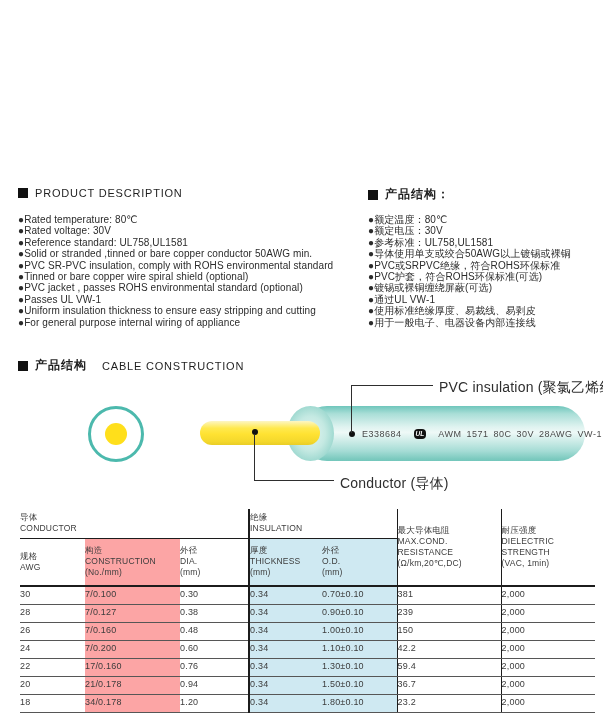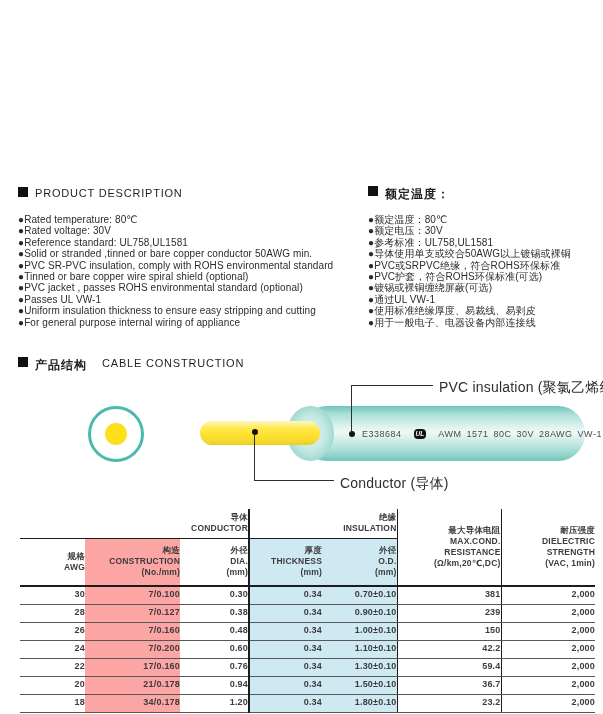--- a/index.html
+++ b/index.html
@@ -1,21 +1,21 @@
 <!DOCTYPE html>
 <html><head>
 <meta charset="utf-8">
 <style>
   html,body{margin:0;padding:0;background:#fff;}
   .page{
     position:relative;width:603px;height:714px;background:#ffffff;overflow:hidden;
     font-family:"Liberation Sans","DejaVu Sans",sans-serif;color:#2e2e2e;
   }
   
-  .sec-head{position:absolute;display:flex;gap:7px;font-size:11px;letter-spacing:0.8px;color:#1f1f1f;font-weight:500;}
+  .sec-head{position:absolute;display:flex;align-items:center;gap:7px;font-size:11px;letter-spacing:0.8px;color:#1f1f1f;font-weight:500;}
   .sec-head .sq{width:10px;height:10px;background:#111;flex:0 0 auto;}
   .sec-head .cn{font-size:12px;font-weight:700;letter-spacing:1px;}
   .sec-head .en{font-size:11px;letter-spacing:0.8px;}
   
   .blist{position:absolute;margin:0;padding:0;list-style:none;font-size:10px;line-height:11.4px;color:#2b2b2b;letter-spacing:0.1px;white-space:nowrap;}
   
   .cross-section{position:absolute;left:88px;top:406px;width:50px;height:50px;border:3px solid #4cb9ad;border-radius:50%;background:#fff;}
   .cross-core{position:absolute;left:14px;top:14px;width:22px;height:22px;border-radius:50%;background:#ffdf1b;}
   .cyl-body{position:absolute;left:300px;top:406px;width:285px;height:55px;border-radius:27px;
     background:linear-gradient(180deg,#6fc6bc 0%,#a9ded7 14%,#dff3f0 38%,#eef9f7 48%,#d5efeb 60%,#a5dcd5 82%,#7ccabf 96%,#74c7bc 100%);}
@@ -25,21 +25,21 @@
     background:linear-gradient(180deg,#fdf6c4 0%,#ffe94e 30%,#ffe232 55%,#f4d82c 85%,#e9cd26 100%);}
   .marking{position:absolute;left:362px;top:429px;font-size:9px;letter-spacing:0.5px;word-spacing:2px;color:#4a4a4a;white-space:nowrap;display:flex;align-items:center;gap:12px;}
   .ul-badge{display:inline-block;background:#111;color:#fff;font-size:6.5px;font-weight:700;font-style:italic;border-radius:4px;padding:1px 2px;line-height:8px;letter-spacing:0;}
   .leader-h{position:absolute;border-top:1.5px solid #2e2e2e;}
   .leader-v{position:absolute;border-left:1.5px solid #2e2e2e;}
   .leader-dot{position:absolute;width:6px;height:6px;border-radius:50%;background:#111;}
   .dgm-label{position:absolute;font-size:14px;color:#2e2e2e;white-space:nowrap;letter-spacing:0.2px;}
   
   .spec-table-wrap{position:absolute;left:20px;top:509px;width:575px;}
   table.spec{border-collapse:collapse;table-layout:fixed;width:575px;}
-  table.spec td{padding:0;text-align:right;vertical-align:middle;font-size:8.5px;line-height:1.3;color:#3c3c3c;white-space:pre-line;letter-spacing:0.2px;font-weight:bold;}
+  table.spec td{padding:0;text-align:left;vertical-align:middle;font-size:8.5px;line-height:1.3;color:#3c3c3c;white-space:pre-line;letter-spacing:0.2px;}
   tr.grow{height:29px;}
   tr.srow{height:48px;}
   tr.drow{height:18px;}
   tr.drow td{font-size:9px;border-bottom:1px solid #565656;}
   .v1{border-right:2px solid #1c1c1c;}
   .v2{border-right:1px solid #1c1c1c;}
   .v3{border-right:1px solid #1c1c1c;}
   .hb1{border-bottom:1px solid #1c1c1c;}
   .hb2{border-bottom:2px solid #1c1c1c !important;}
   .bg-y{background:#fca5a5;}
@@ -62,21 +62,21 @@
     <li>●PVC SR-PVC insulation, comply with ROHS environmental standard</li>
     <li>●Tinned or bare copper wire spiral shield (optional)</li>
     <li>●PVC jacket , passes ROHS environmental standard (optional)</li>
     <li>●Passes UL VW-1</li>
     <li>●Uniform insulation thickness to ensure easy stripping and cutting</li>
     <li>●For general purpose internal wiring of appliance</li>
   </ul>
 
   <div class="sec-head" style="left:368px;top:186px;">
     <span class="sq"></span>
-    <span class="cn">额定温度：</span>
+    <span class="cn">产品结构：</span>
   </div>
   <ul class="blist" style="left:368px;top:214px;">
     <li>●额定温度：80℃</li>
     <li>●额定电压：30V</li>
     <li>●参考标准：UL758,UL1581</li>
     <li>●导体使用单支或绞合50AWG以上镀锡或裸铜</li>
     <li>●PVC或SRPVC绝缘，符合ROHS环保标准</li>
     <li>●PVC护套，符合ROHS环保标准(可选)</li>
     <li>●镀锡或裸铜缠绕屏蔽(可选)</li>
     <li>●通过UL VW-1</li>

